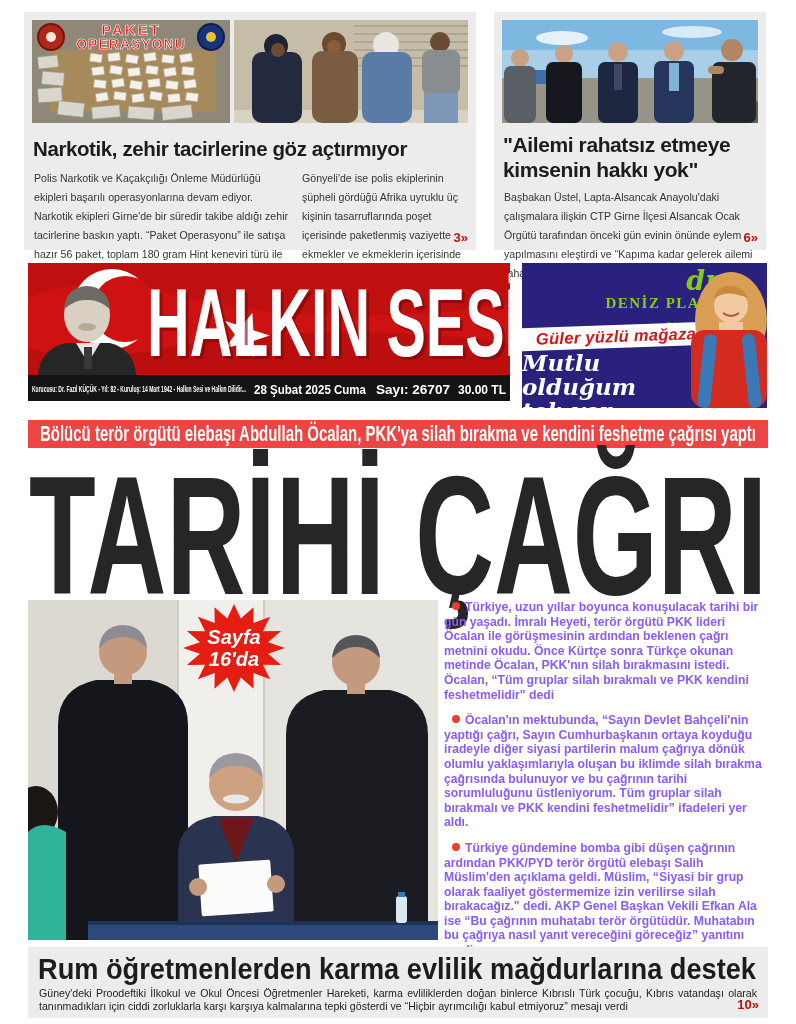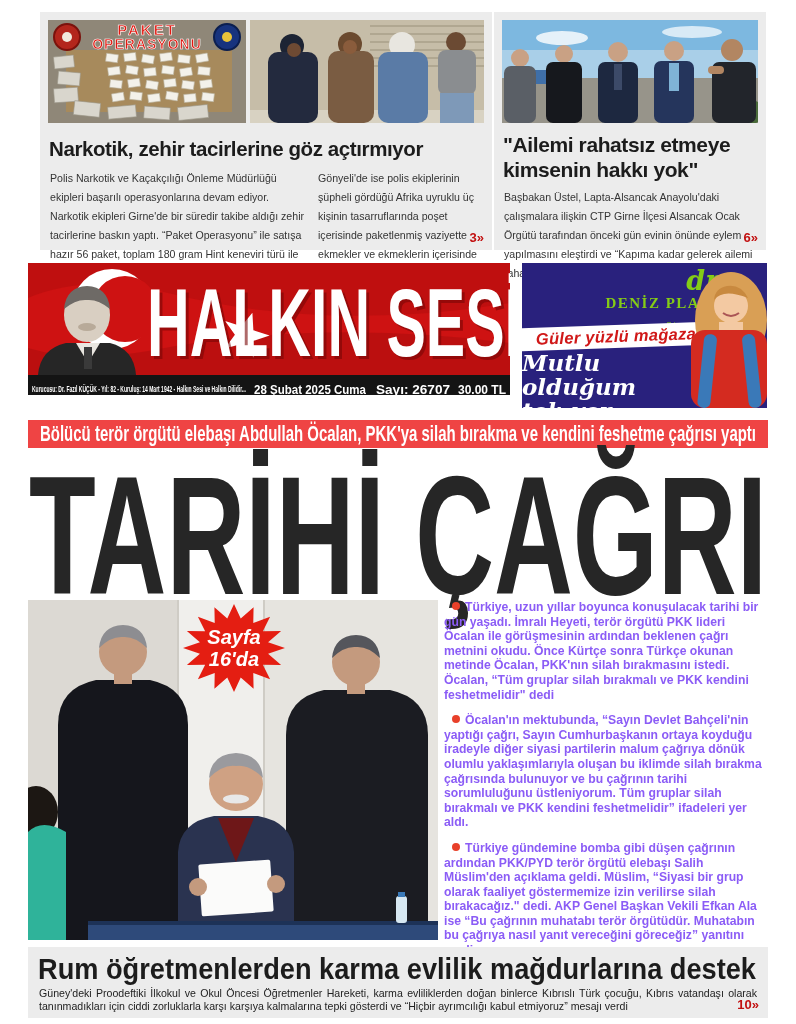--- a/index.html
+++ b/index.html
@@ -4,29 +4,29 @@
 <style>
   html,body{margin:0;padding:0}
   body{width:796px;height:1024px;position:relative;background:#fff;
        font-family:"Liberation Sans",sans-serif;overflow:hidden}
   .abs{position:absolute}
   .graybox{background:#ececec}
   svg{display:block}
   svg text{font-family:"Liberation Sans",sans-serif}
 
   
-  .tl-box{left:40px;top:12px;width:452px;height:238px}
+  .tl-box{left:24px;top:12px;width:452px;height:238px}
   .tr-box{left:494px;top:12px;width:272px;height:238px}
   .art-headline{font-weight:bold;color:#1c1c1c;letter-spacing:-0.4px}
   .bodytext{font-size:10.6px;line-height:19px;color:#343434}
   .pgref{color:#c21010;font-weight:bold;font-size:13px}
 
   
   .mast-red{left:28px;top:263px;width:482px;height:112px;overflow:hidden}
-  .mast-bar{left:28px;top:375px;width:482px;height:20px;background:#141414}
+  .mast-bar{left:28px;top:375px;width:482px;height:26px;background:#141414}
   .ad-box{left:522px;top:263px;width:245px;height:145px;background:#29217d;overflow:hidden}
   .ad-band{position:absolute;left:-5px;top:62px;width:198px;height:23px;background:#fff;
            transform:rotate(-2deg);display:flex;align-items:center;justify-content:center}
   .ad-band span{color:#d01818;font-weight:bold;font-style:italic;font-size:16.5px;letter-spacing:.3px}
   .ad-slogan{position:absolute;left:0;top:88px;width:190px;text-align:left;color:#fff;
              font-family:"DejaVu Serif",serif;font-style:italic;font-weight:bold;font-size:23px;line-height:24px}
 
   
   .banner{left:28px;top:420px;width:740px;height:28px;background:#ef4444}
   .bighead{left:28px;top:452px;width:740px;height:146px}

